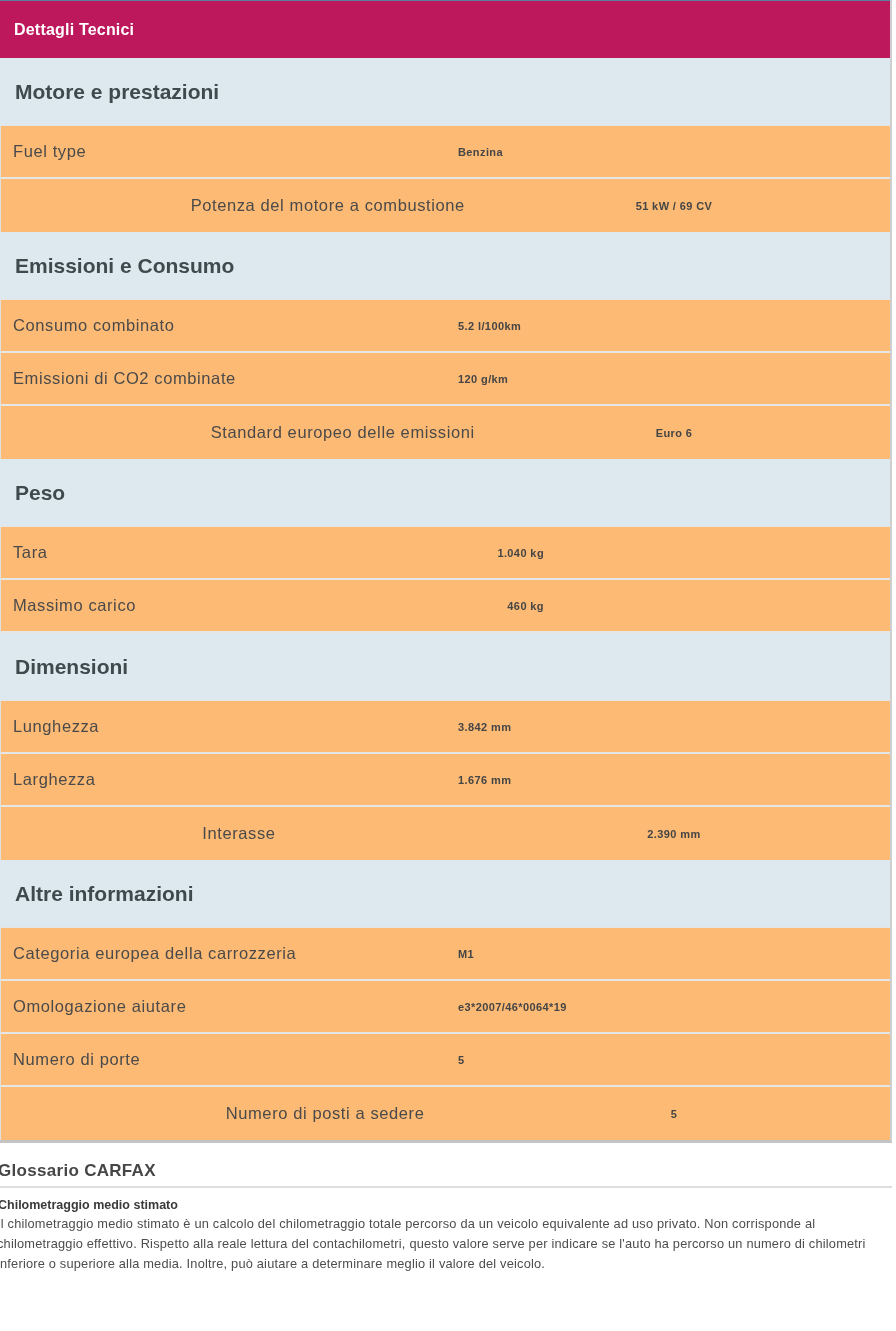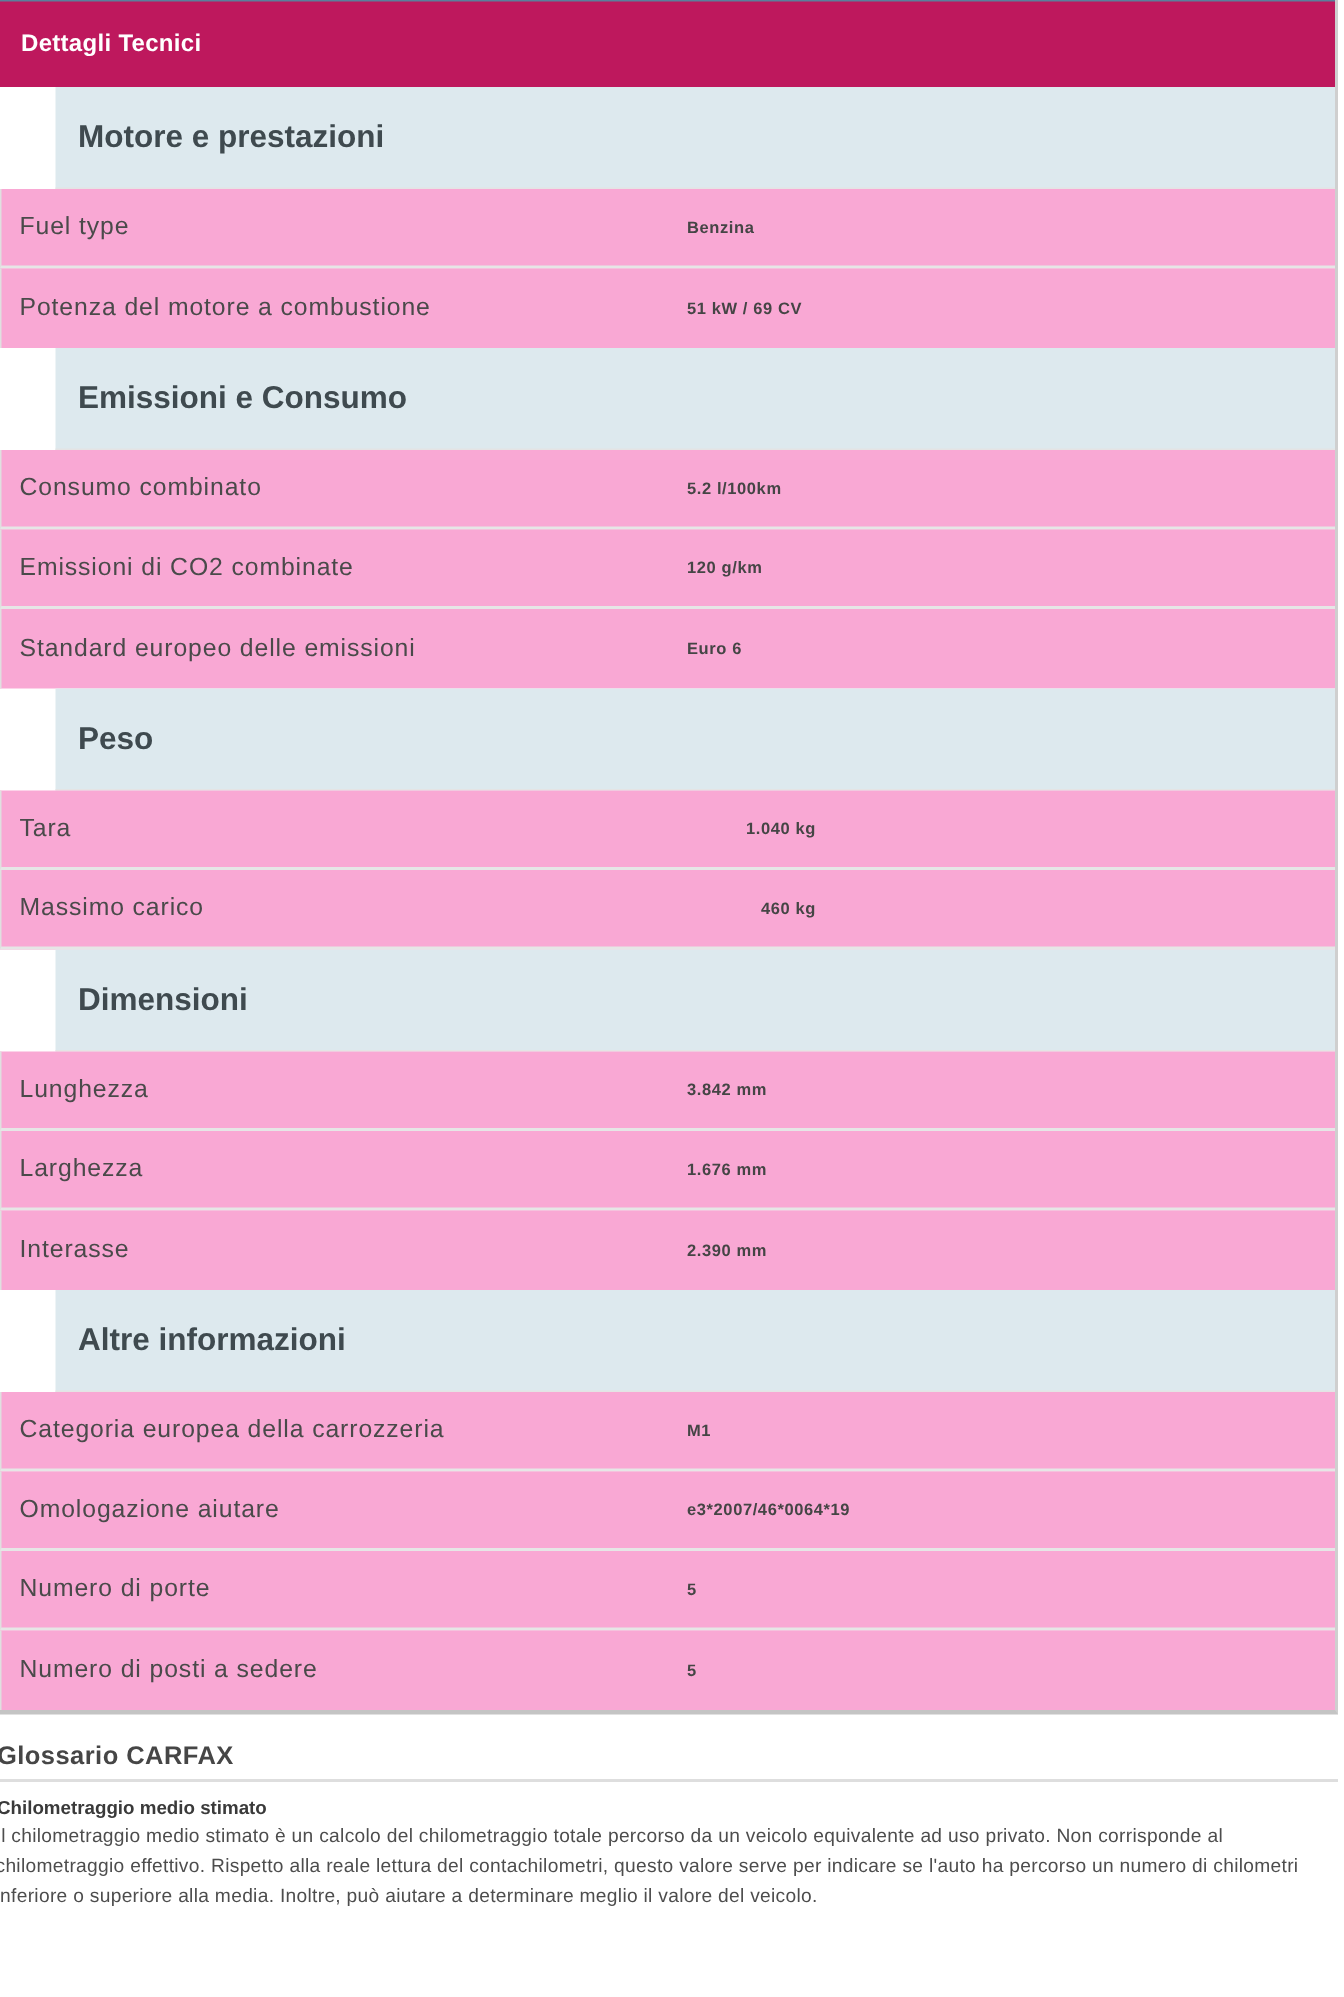--- a/index.html
+++ b/index.html
@@ -31,36 +31,35 @@
       font-weight: bold;
       letter-spacing: 0.2px;
     }
     .section-header {
       height: 68px;
       background: #dde9ee;
       display: flex;
       align-items: center;
       padding-left: 15px;
       border-bottom: 1px solid #e4e4e4;
-      margin-left: 37px;
     }
     .section-title {
       font-size: 21px;
       font-weight: bold;
       color: #3f4a4f;
     }
     .row {
       height: 53px;
       display: flex;
       align-items: center;
       border-left: 1px solid #e0e0e0;
       border-bottom: 2px solid #e6e6e6;
-      background: #f9a8d4;
+      background: #fdba74;
     }
-    .row.last { border-bottom: none; }
+    .row.last { border-bottom: none; justify-content: center; }
     .row-label {
       width: 445px;
       padding-left: 12px;
       font-size: 16.5px;
       letter-spacing: 0.6px;
       color: #4a4a4a;
     }
     .row-value {
       padding-left: 12px;
       font-size: 11px;

